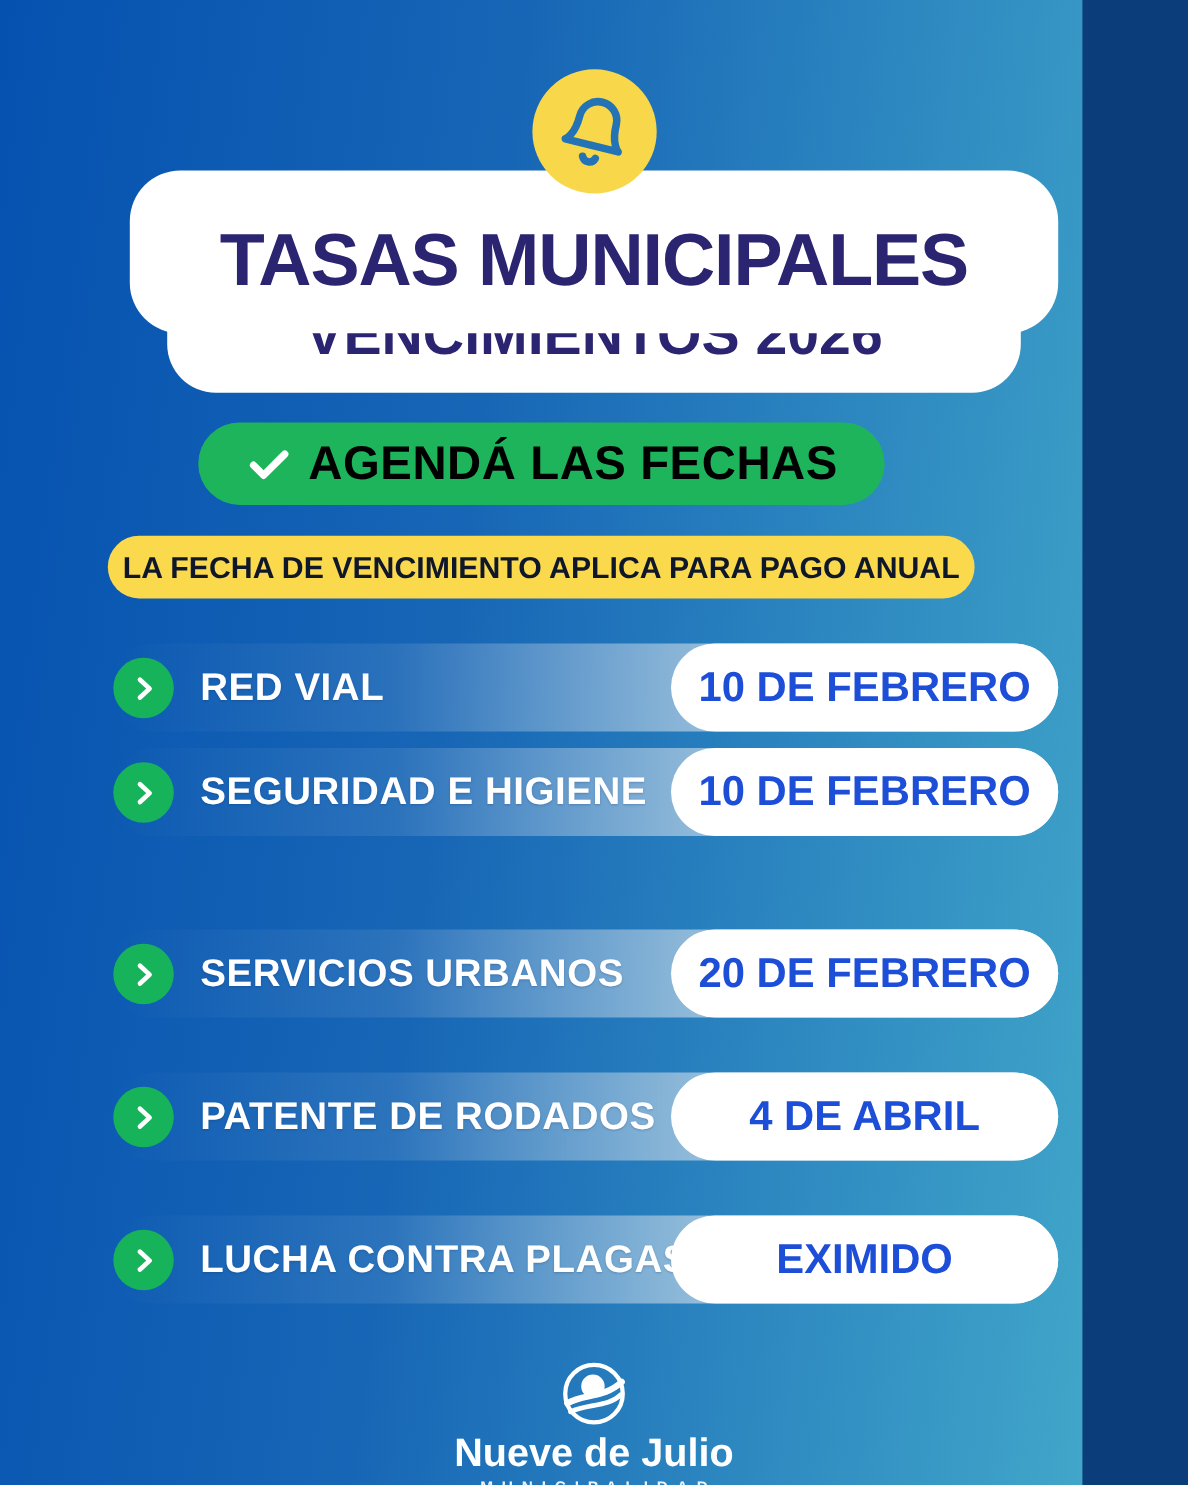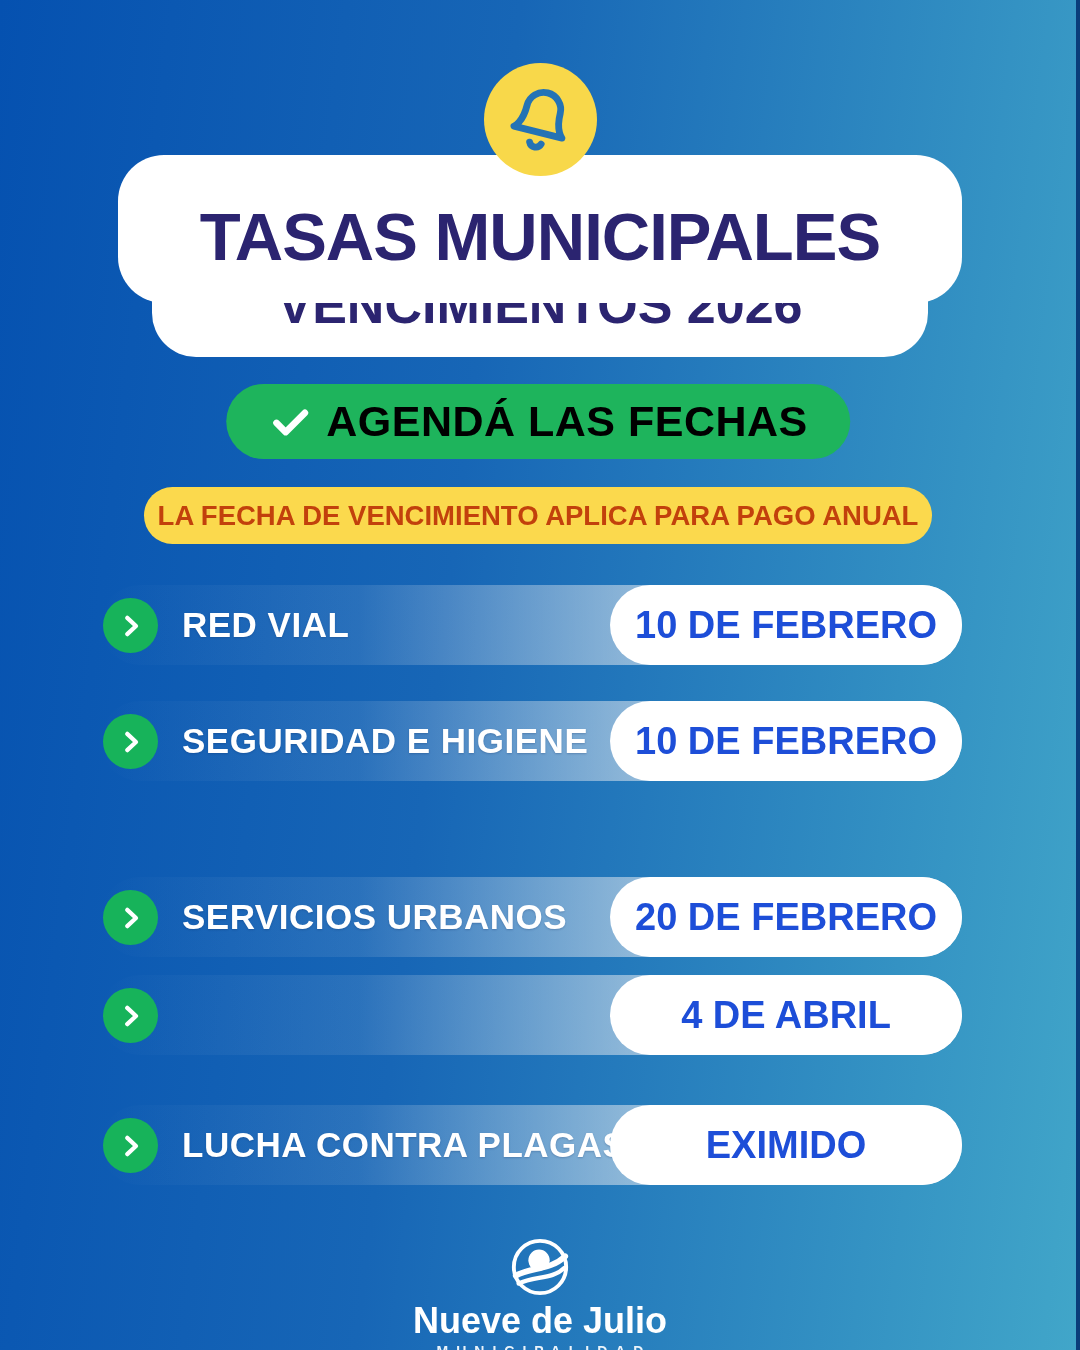--- a/index.html
+++ b/index.html
@@ -1,21 +1,21 @@
 <!DOCTYPE html>
 <html><head>
 <meta charset="utf-8">
 <style>
   * { margin: 0; padding: 0; box-sizing: border-box; }
   html, body { background: #0a3d7a; }
   body { font-family: "Liberation Sans", sans-serif; }
 
   .poster {
     position: relative;
-    width: 1076px;
+    width: 984px;
     height: 1350px;
     overflow: hidden;
     background: linear-gradient(97deg, #0551b0 0%, #1766b6 42%, #41a6c9 100%);
   }
 
   
   .bell-badge {
     position: absolute;
     left: 484px; top: 63px;
     width: 113px; height: 113px;
@@ -74,29 +74,29 @@
   .yellow-pill {
     position: absolute;
     left: 50%; top: 487px; transform: translateX(-50%);
     width: 788px; height: 57px;
     background: #fbd94d;
     border-radius: 29px;
     display: flex; align-items: center; justify-content: center;
     z-index: 2;
   }
   .yellow-pill span {
-    color: #c2410c; font-size: 27.5px; font-weight: 800;
+    color: #0f172a; font-size: 27.5px; font-weight: 800;
     letter-spacing: 0px; white-space: nowrap;
   }
 
   
   .row { position: absolute; left: 0; width: 1080px; height: 80px; padding-left: 26px; }
   .row.r1 { top: 585px; }
-  .row.r2 { top: 701px; }
-  .row.r3 { top: 845px; margin-top: 32px; }
+  .row.r2 { top: 680px; }
+  .row.r3 { top: 845px; }
   .row.r4 { top: 975px; }
   .row.r5 { top: 1105px; }
 
   .row-band {
     position: absolute;
     left: 100px; right: 118px; top: 0; height: 80px;
     border-radius: 40px;
     background: linear-gradient(90deg,
       rgba(230,234,240,0) 0%,
       rgba(230,234,240,0.10) 30%,
@@ -218,20 +218,21 @@
     <div class="date-pill">20 DE FEBRERO</div>
   </div>
 
   <div class="row r4">
     <div class="row-band"></div>
     <div class="chevron-badge">
       <svg viewBox="0 0 24 24" fill="none">
         <polyline points="9 5.5 16 12 9 18.5" stroke="#ffffff" stroke-width="3.4" stroke-linecap="round" stroke-linejoin="round"></polyline>
       </svg>
     </div>
+    <div class="row-label">PATENTE DE RODADOS</div>
     <div class="date-pill">4 DE ABRIL</div>
   </div>
 
   <div class="row r5">
     <div class="row-band"></div>
     <div class="chevron-badge">
       <svg viewBox="0 0 24 24" fill="none">
         <polyline points="9 5.5 16 12 9 18.5" stroke="#ffffff" stroke-width="3.4" stroke-linecap="round" stroke-linejoin="round"></polyline>
       </svg>
     </div>

